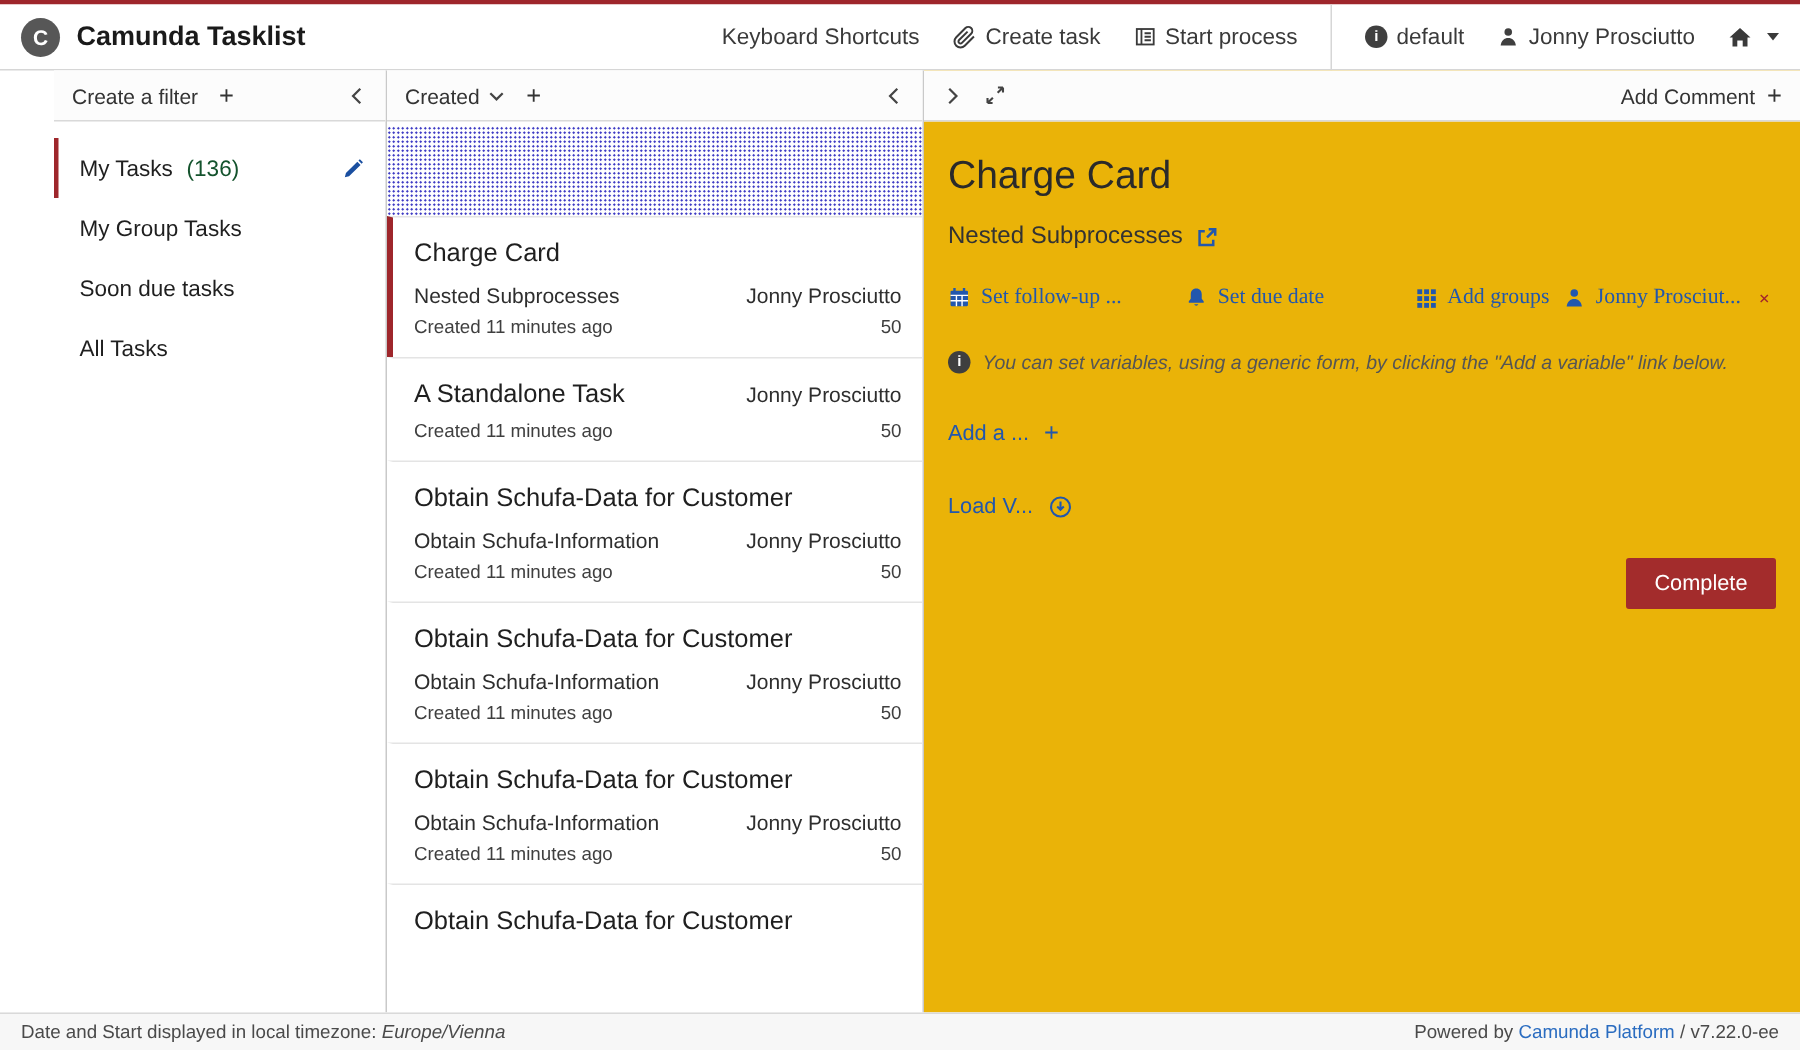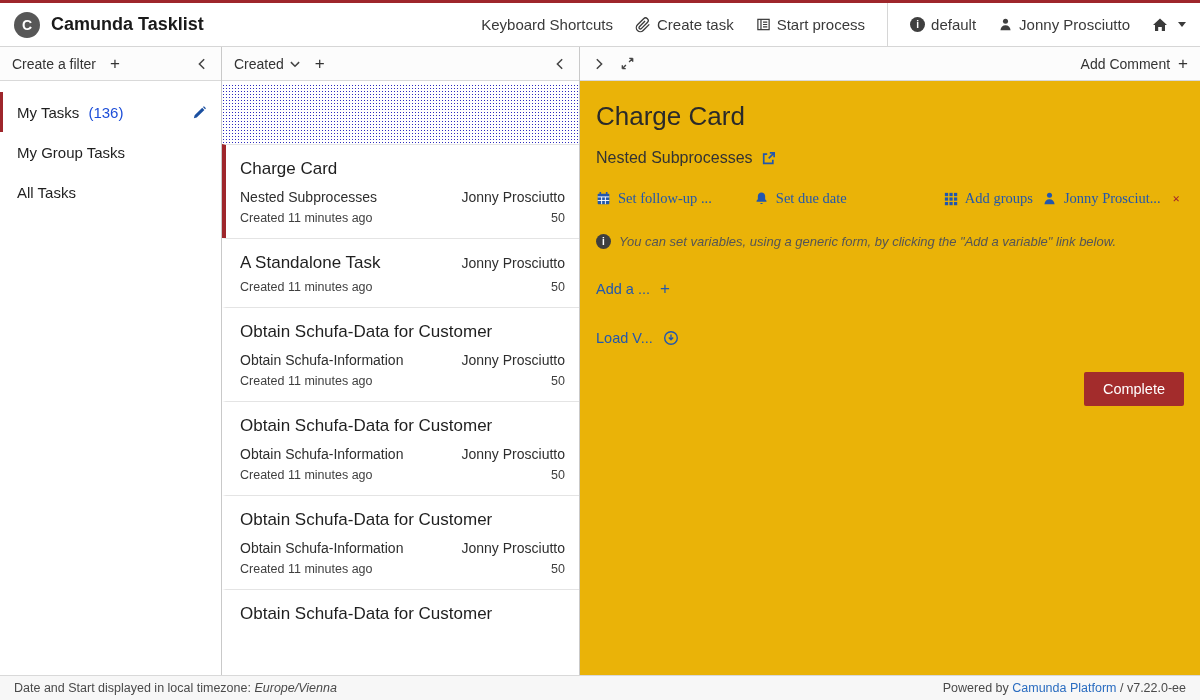--- a/index.html
+++ b/index.html
@@ -17,34 +17,34 @@
   .app-title { font-size:18px; font-weight:600; color:#1a1a1a; }
   .hnav { display:flex; align-items:center; gap:22px; font-size:15px; color:#3a3a3a; height:44px; }
   .hnav-item { display:flex; align-items:center; gap:6px; cursor:pointer; white-space:nowrap; }
   .hnav-divider { width:1px; height:44px; background:#d6d6d6; }
   .info-badge { width:15px; height:15px; border-radius:50%; background:#3f3f3f; color:#fff; font-size:10px;
                 font-weight:bold; display:inline-flex; align-items:center; justify-content:center; font-style:normal; }
   .caret-down { width:0; height:0; border-left:4px solid transparent; border-right:4px solid transparent;
                 border-top:5px solid #3a3a3a; display:inline-block; margin-left:4px; }
 
   
-  .main { flex:1 1 auto; display:flex; min-height:0; }
+  .main { flex:1 1 auto; display:flex; min-height:0;margin-left:36px; }
   .panel-head { height:34px; flex:0 0 auto; display:flex; align-items:center; justify-content:space-between;
                 padding:0 12px; border-bottom:1px solid #d9d9d9; font-size:14px; color:#333; background:#fcfcfc; }
   .ph-left { display:flex; align-items:center; gap:14px; }
   .plus { font-size:17px; color:#333; line-height:1; cursor:pointer; }
   .chev { color:#444; display:inline-flex; cursor:pointer; }
 
   .sidebar { width:222px; flex:0 0 auto; border-right:1px solid #c9c9c9; display:flex; flex-direction:column; background:#fff; }
   .filter-list { list-style:none; padding-top:11px; }
   .filter-item { height:40px; display:flex; align-items:center; justify-content:space-between;
                  padding:0 14px; font-size:15px; color:#1f1f1f; cursor:pointer; border-left:3px solid transparent; }
   .filter-item.selected { border-left-color:#9e262b; }
   .filter-item.muted .f-label { color:#98abdd; }
-  .f-count { margin-left:5px; color:#1d4ed8; }
+  .f-count { margin-left:5px; color:#14532d; }
   .pencil { color:#1a4fa0; display:inline-flex; cursor:pointer; }
 
   .tasks-col { width:358px; flex:0 0 auto; border-right:1px solid #c9c9c9; display:flex; flex-direction:column; background:#fff; }
   .task-list { flex:1 1 auto; overflow:hidden; }
   .dropzone { margin-top:3px; height:60px;
               background-image:radial-gradient(#2e2bbf 30%, rgba(0,0,0,0) 32%);
               background-size:3px 3px; }
   .task-item { padding:13px 14px 13px 14px; border-top:1px solid #e4e4e4; border-left:4px solid transparent; cursor:pointer; }
   .task-item:first-of-type { border-top:none; }
   .task-item.selected { border-left-color:#9e262b; }
@@ -162,20 +162,23 @@
             <span class="f-count">(136)</span>
           </span>
           <span class="pencil">
             <svg width="15" height="15" viewBox="0 0 16 16" fill="currentColor">
                 <path d="M2 14l.8-3L10.9 3l2.3 2.3-8.2 8zM11.7 2.2l1-1 2.2 2.2-1 1z"></path>
               </svg>
           </span>
         </li>
         <li class="filter-item">
           <span class="f-label">My Group Tasks</span>
+        </li>
+        <li class="filter-item">
+          <span class="f-label">Soon due tasks</span>
         </li>
         <li class="filter-item">
           <span class="f-label">All Tasks</span>
         </li>
       </ul>
     </div>
 
     <div class="tasks-col">
       <div class="panel-head">
         <span class="ph-left">

